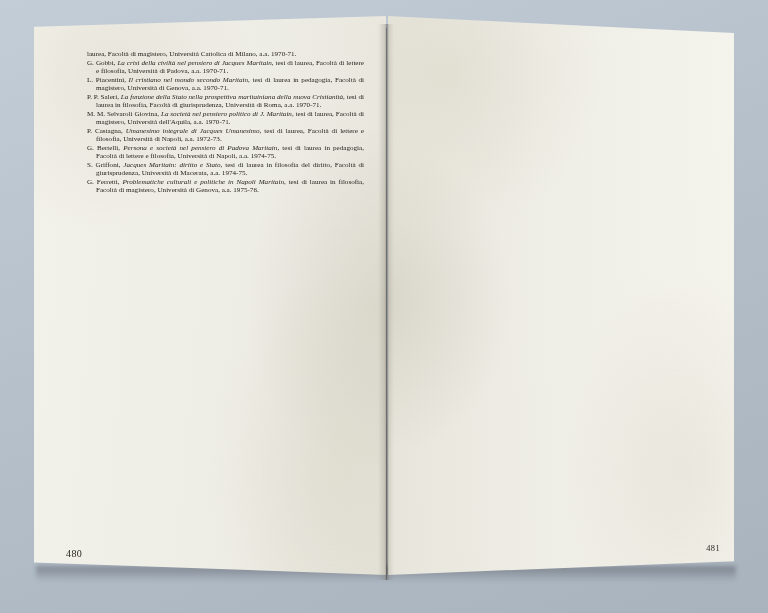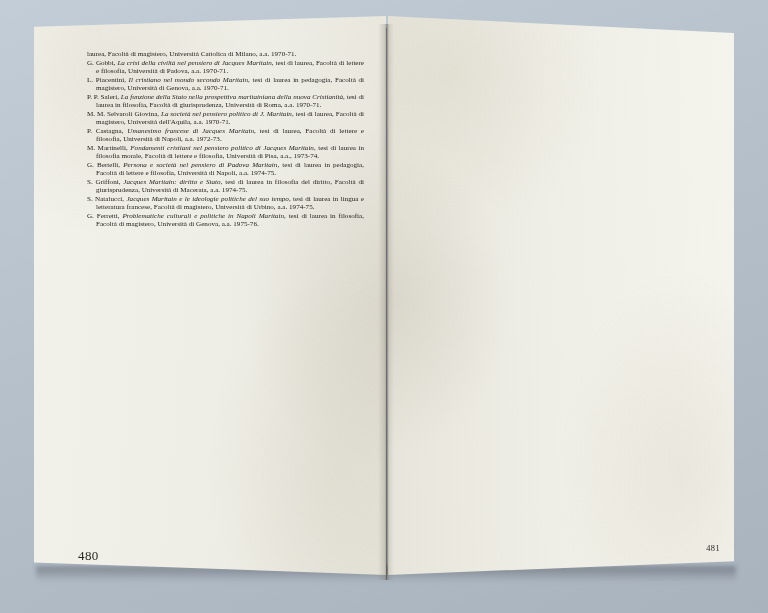--- a/index.html
+++ b/index.html
@@ -113,23 +113,23 @@
   }
   .biblio .entry {
     padding-left: 22px;
     text-indent: -9px;
     margin-bottom: 0px;
   }
   .biblio i { font-style: italic; }
 
   .folio-left {
     position: absolute;
-    left: 44px;
+    left: 32px;
     top: 532px;
-    font-size: 13px;
+    font-size: 10px;
     letter-spacing: 0.4px;
     color: #2a2722;
   }
 
   .folio-right {
     position: absolute;
     right: 14px;
     top: 528px;
     font-size: 8.4px;
     letter-spacing: 0.4px;
@@ -158,25 +158,23 @@
 
     <div class="page page-left">
       <div class="paper-tone"></div>
 
       <div class="col biblio">
         <div class="entry">laurea, Facoltà di magistero, Università Cattolica di Milano, a.a. 1970-71.</div>
         <div class="entry">G. Gobbi, <i>La crisi della civiltà nel pensiero di Jacques Maritain</i>, tesi di laurea, Facoltà di lettere e filosofia, Università di Padova, a.a. 1970-71.</div>
         <div class="entry">L. Piacentini, <i>Il cristiano nel mondo secondo Maritain</i>, tesi di laurea in pedagogia, Facoltà di magistero, Università di Genova, a.a. 1970-71.</div>
         <div class="entry">P. P. Saleri, <i>La funzione della Stato nella prospettiva maritainiana della nuova Cristianità</i>, tesi di laurea in filosofia, Facoltà di giurisprudenza, Università di Roma, a.a. 1970-71.</div>
         <div class="entry">M. M. Selvaroli Giovina, <i>La società nel pensiero politico di J. Maritain</i>, tesi di laurea, Facoltà di magistero, Università dell'Aquila, a.a. 1970-71.</div>
-        <div class="entry">P. Castagna, <i>Umanesimo francese di Jacques Maritain</i>, tesi di laurea, Facoltà di lettere e filosofia, Università di Napoli, a.a. 1972-73.</div>
-        <div class="entry">M. Martinelli, <i>Fondamenti cristiani nel pensiero politico di Jacques Maritain</i>, tesi di laurea in filosofia morale, Facoltà di lettere e filosofia, Università di Pisa, a.a., 1973-74.</div>
+        <div class="entry">P. Castagna, <i>Umanesimo integrale di Jacques Umanesimo</i>, tesi di laurea, Facoltà di lettere e filosofia, Università di Napoli, a.a. 1972-73.</div>
         <div class="entry">G. Bertelli, <i>Persona e società nel pensiero di Padova Maritain</i>, tesi di laurea in pedagogia, Facoltà di lettere e filosofia, Università di Napoli, a.a. 1974-75.</div>
         <div class="entry">S. Griffoni, <i>Jacques Maritain: diritto e Stato</i>, tesi di laurea in filosofia del diritto, Facoltà di giurisprudenza, Università di Macerata, a.a. 1974-75.</div>
-        <div class="entry">S. Natalucci, <i>Jacques Maritain e le ideologie politiche del suo tempo</i>, tesi di laurea in lingua e letteratura francese, Facoltà di magistero, Università di Urbino, a.a. 1974-75.</div>
         <div class="entry">G. Ferretti, <i>Problematiche culturali e politiche in Napoli Maritain</i>, tesi di laurea in filosofia, Facoltà di magistero, Università di Genova, a.a. 1975-76.</div>
       </div>
 
       <div class="folio-left">480</div>
     </div>
 
     <div class="page page-right">
       <div class="paper-tone"></div>
 
       <div class="folio-right">481</div>

